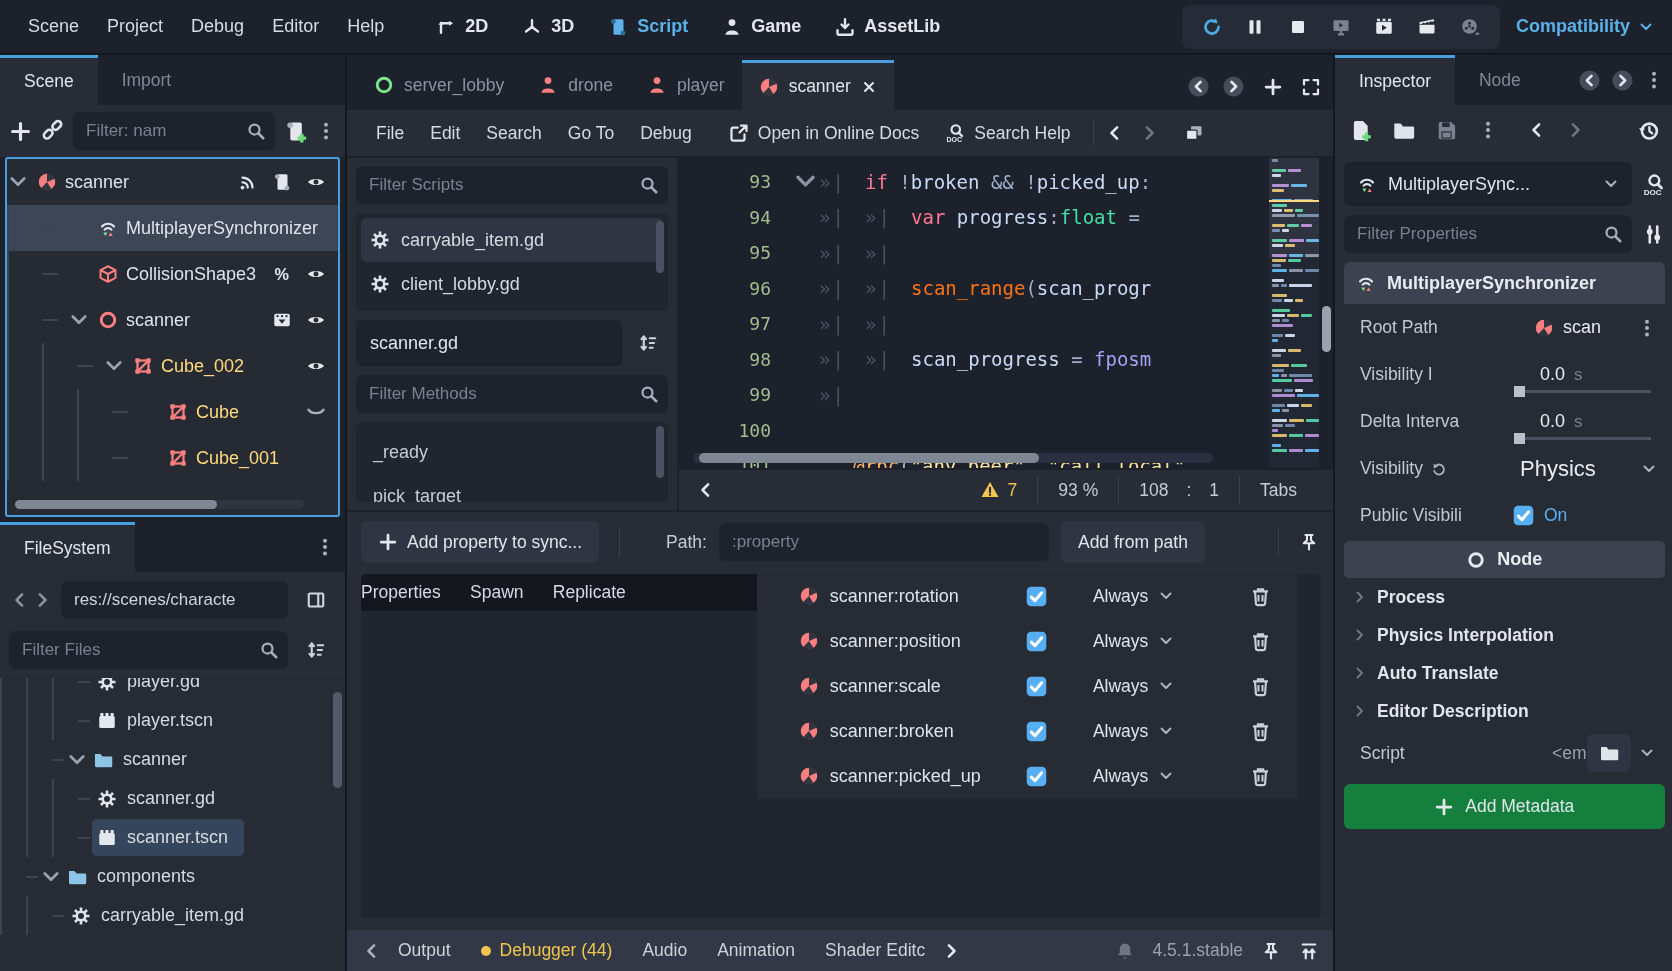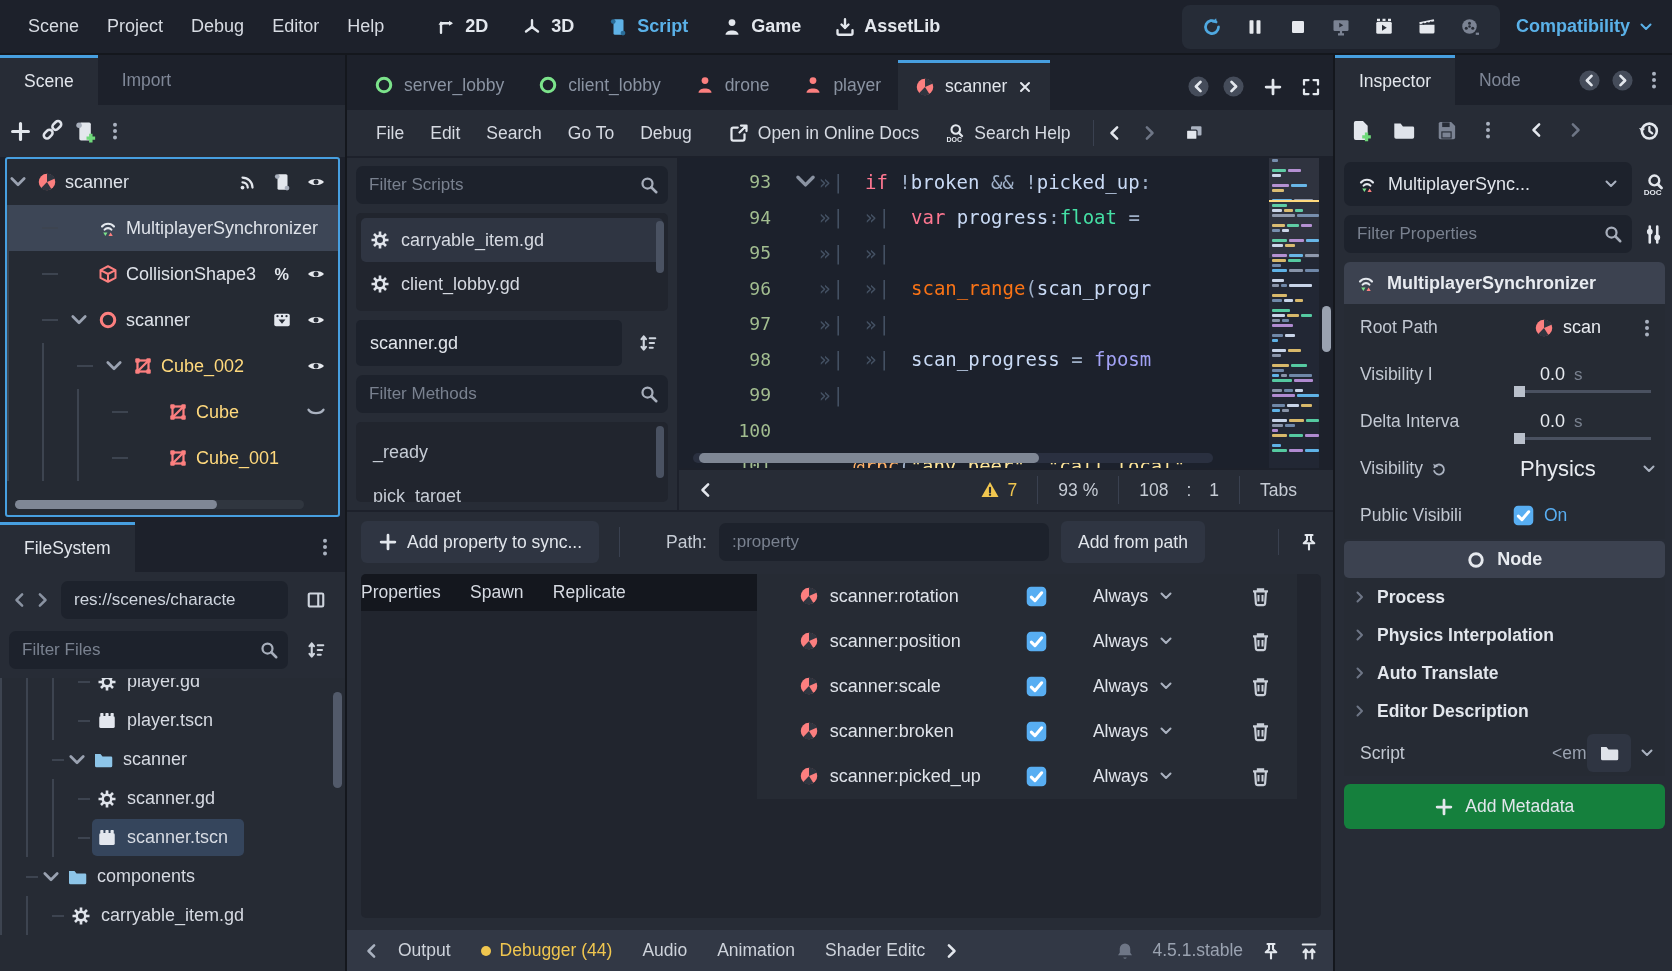--- a/index.html
+++ b/index.html
@@ -314,20 +314,29 @@
             </svg>
           </span>
         <span class="icon lg" id="link-ic">
             <svg viewBox="0 0 16 16">
               <g fill="none" stroke="#dfe3ea" stroke-width="1.8">
                 <rect x="1.6" y="7.6" width="6.8" height="4.4" rx="2.2" transform="rotate(-45 5 9.8)"></rect>
                 <rect x="7.6" y="1.6" width="6.8" height="4.4" rx="2.2" transform="rotate(-45 11 3.8)"></rect>
               </g>
             </svg>
           </span>
+        <span class="inputwrap">
+          <input placeholder="Filter: nam" style="">
+          <span class="icon" id="scene-search-ic">
+              <svg viewBox="0 0 16 16">
+                <circle cx="6.8" cy="6.8" r="4" fill="none" stroke="currentColor" stroke-width="1.8"></circle>
+                <path d="M9.8 9.8l4 4" stroke="currentColor" stroke-width="2" stroke-linecap="round" stroke-linejoin="round"></path>
+              </svg>
+            </span>
+        </span>
         <span class="icon lg" id="attach-script-ic">
             <svg viewBox="0 0 16 16">
               <rect x="4.4" y="1.8" width="8" height="12.4" rx="1.2" fill="#e3e7ed"></rect>
               <circle cx="4.2" cy="3.6" r="1.9" fill="#a7aebb"></circle>
               <path d="M9.4 12.6h6M12.4 9.6v6" stroke="#6fd87a" stroke-width="2.4"></path>
             </svg>
           </span>
         <span class="icon mid" id="scene-menu-ic">
             <svg viewBox="0 0 16 16" fill="currentColor">
               <circle cx="8" cy="2.9" r="1.6"></circle>
@@ -705,28 +714,20 @@
 
   <div class="col-center">
     <div class="etabs" id="editor-tabs">
         <div class="etab">
           <span class="icon ">
             <svg viewBox="0 0 16 16">
               <circle cx="8" cy="8" r="5.4" fill="none" stroke="#7ce38b" stroke-width="2.4"></circle>
             </svg>
           </span>
           <span>server_lobby</span>
-        </div>
-        <div class="etab">
-          <span class="icon ">
-            <svg viewBox="0 0 16 16">
-              <circle cx="8" cy="8" r="5.4" fill="none" stroke="#7ce38b" stroke-width="2.4"></circle>
-            </svg>
-          </span>
-          <span>client_lobby</span>
         </div>
         <div class="etab">
           <span class="icon icon-person">
             <svg viewBox="0 0 16 16">
               <circle cx="8" cy="4.4" r="2.7" fill="currentColor"></circle>
               <path d="M2.8 14.2c0-4.6 10.4-4.6 10.4 0z" fill="currentColor"></path>
             </svg>
           </span>
           <span>drone</span>
         </div>

